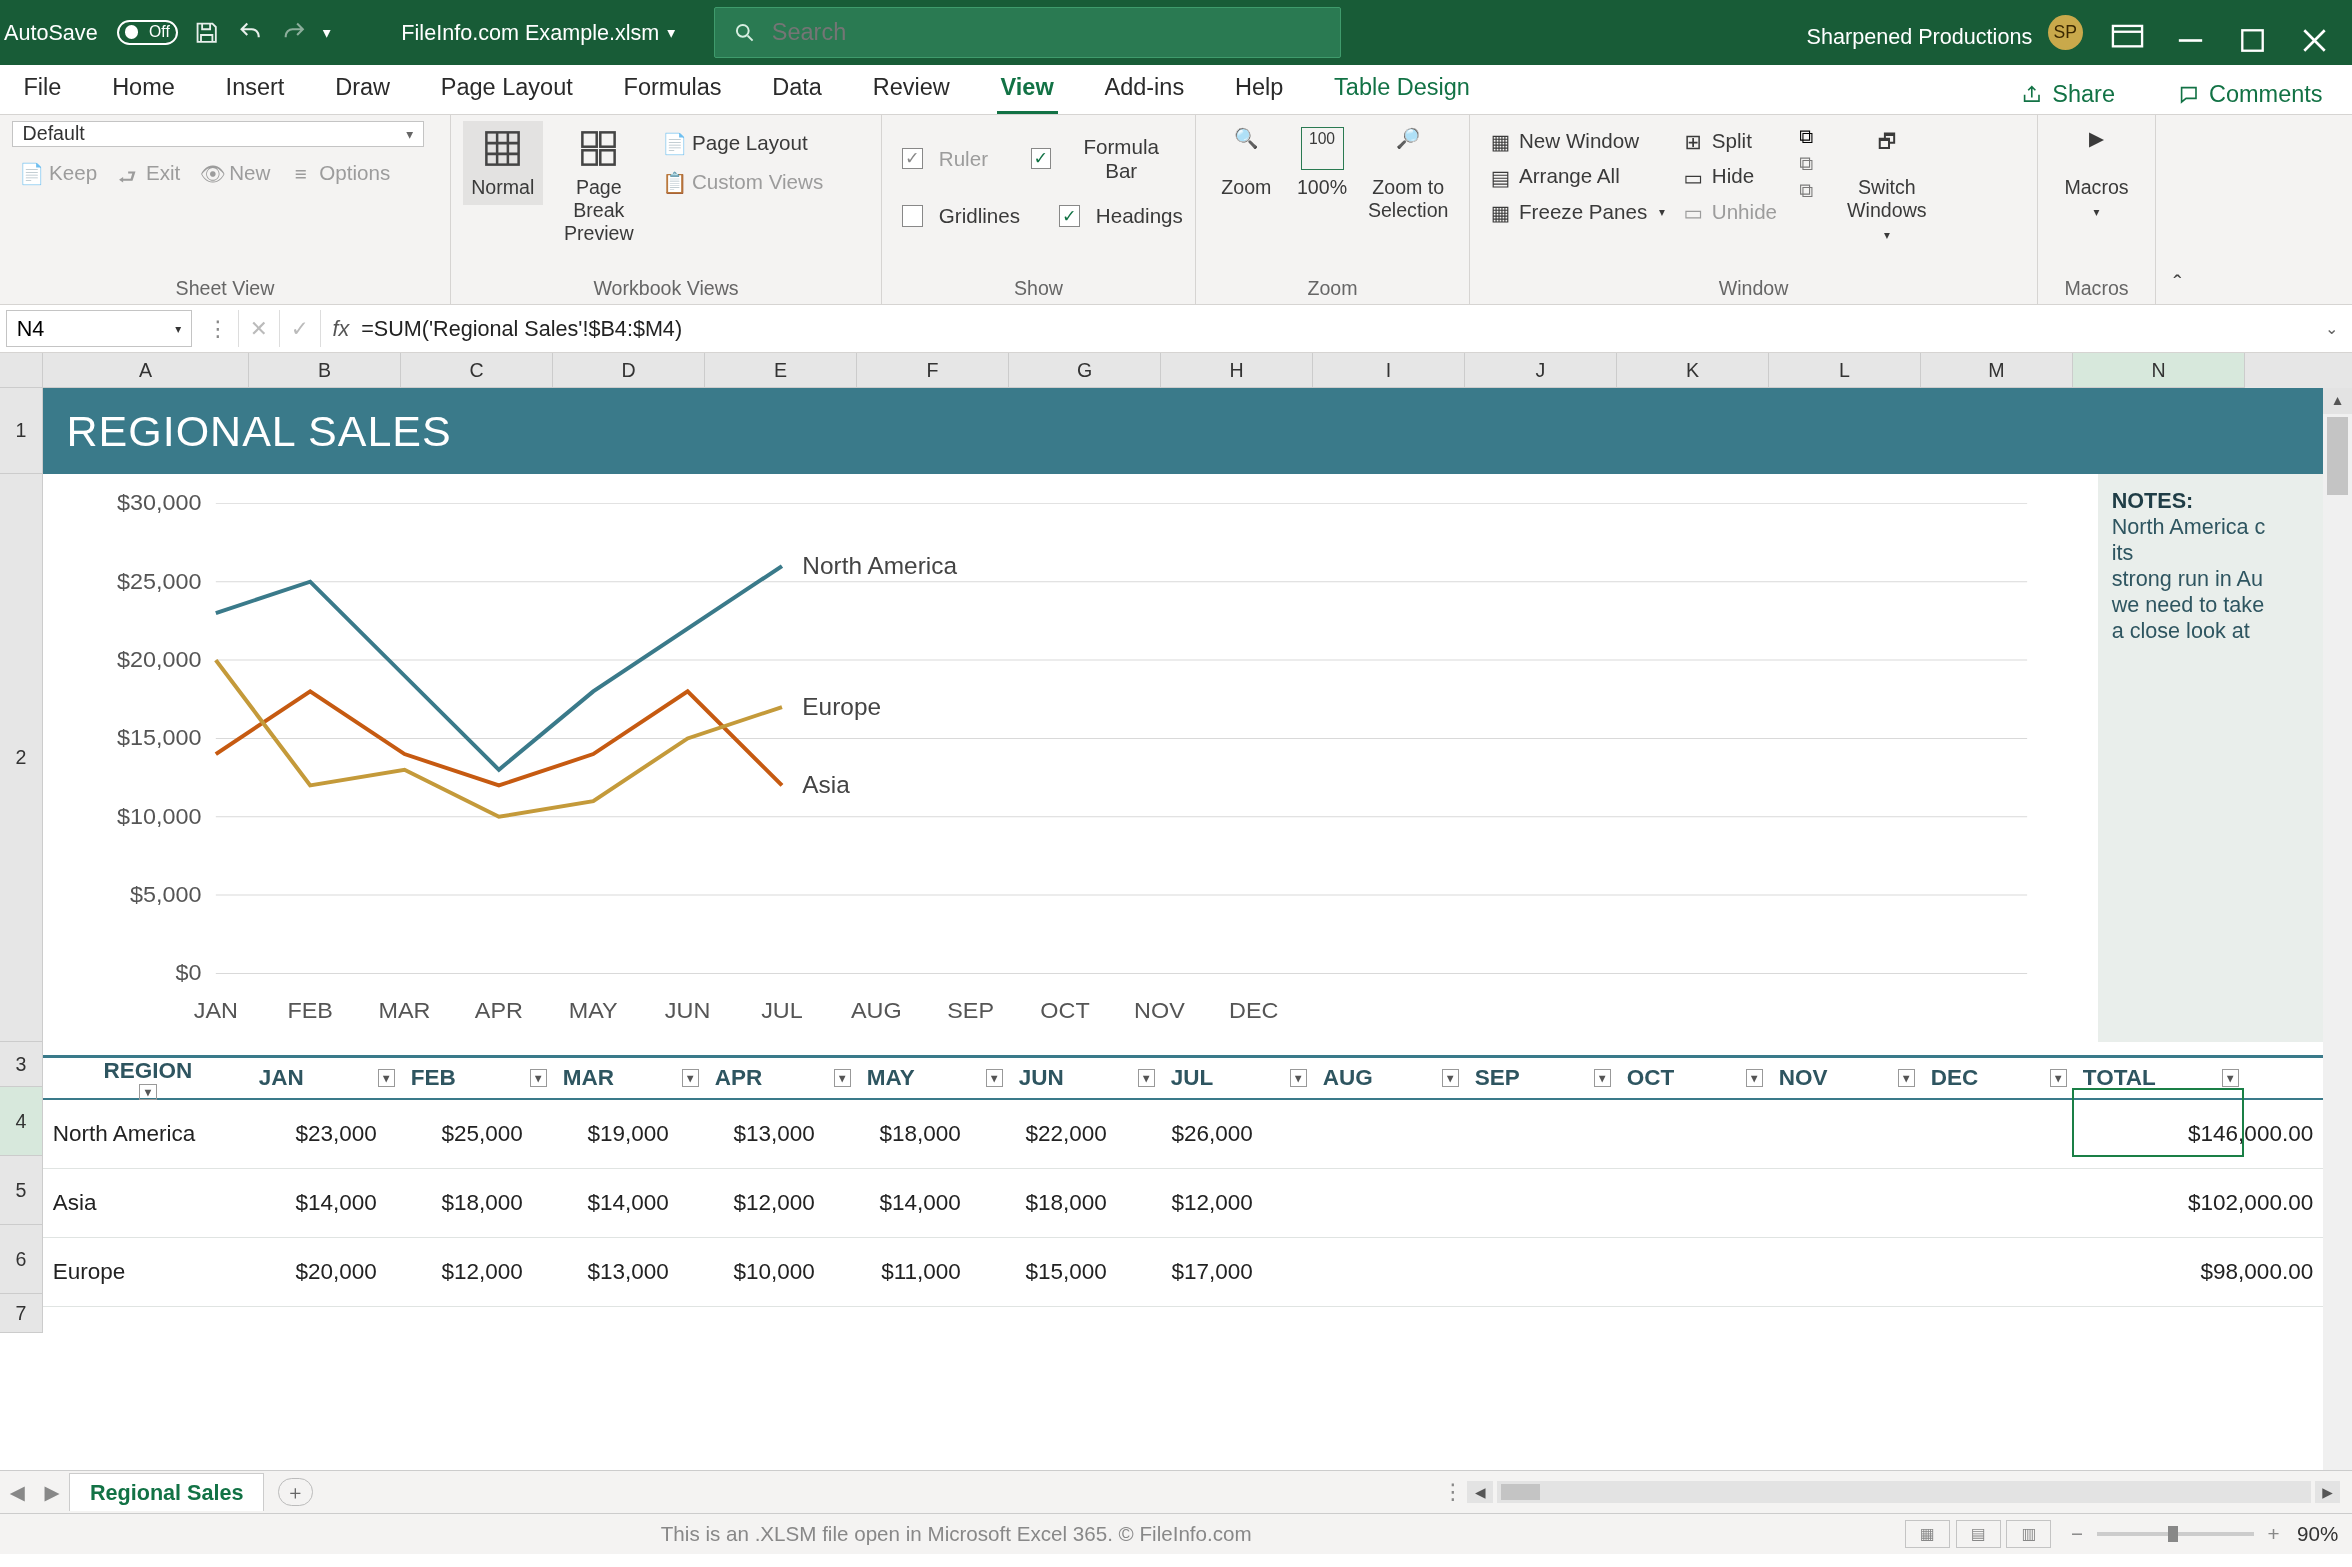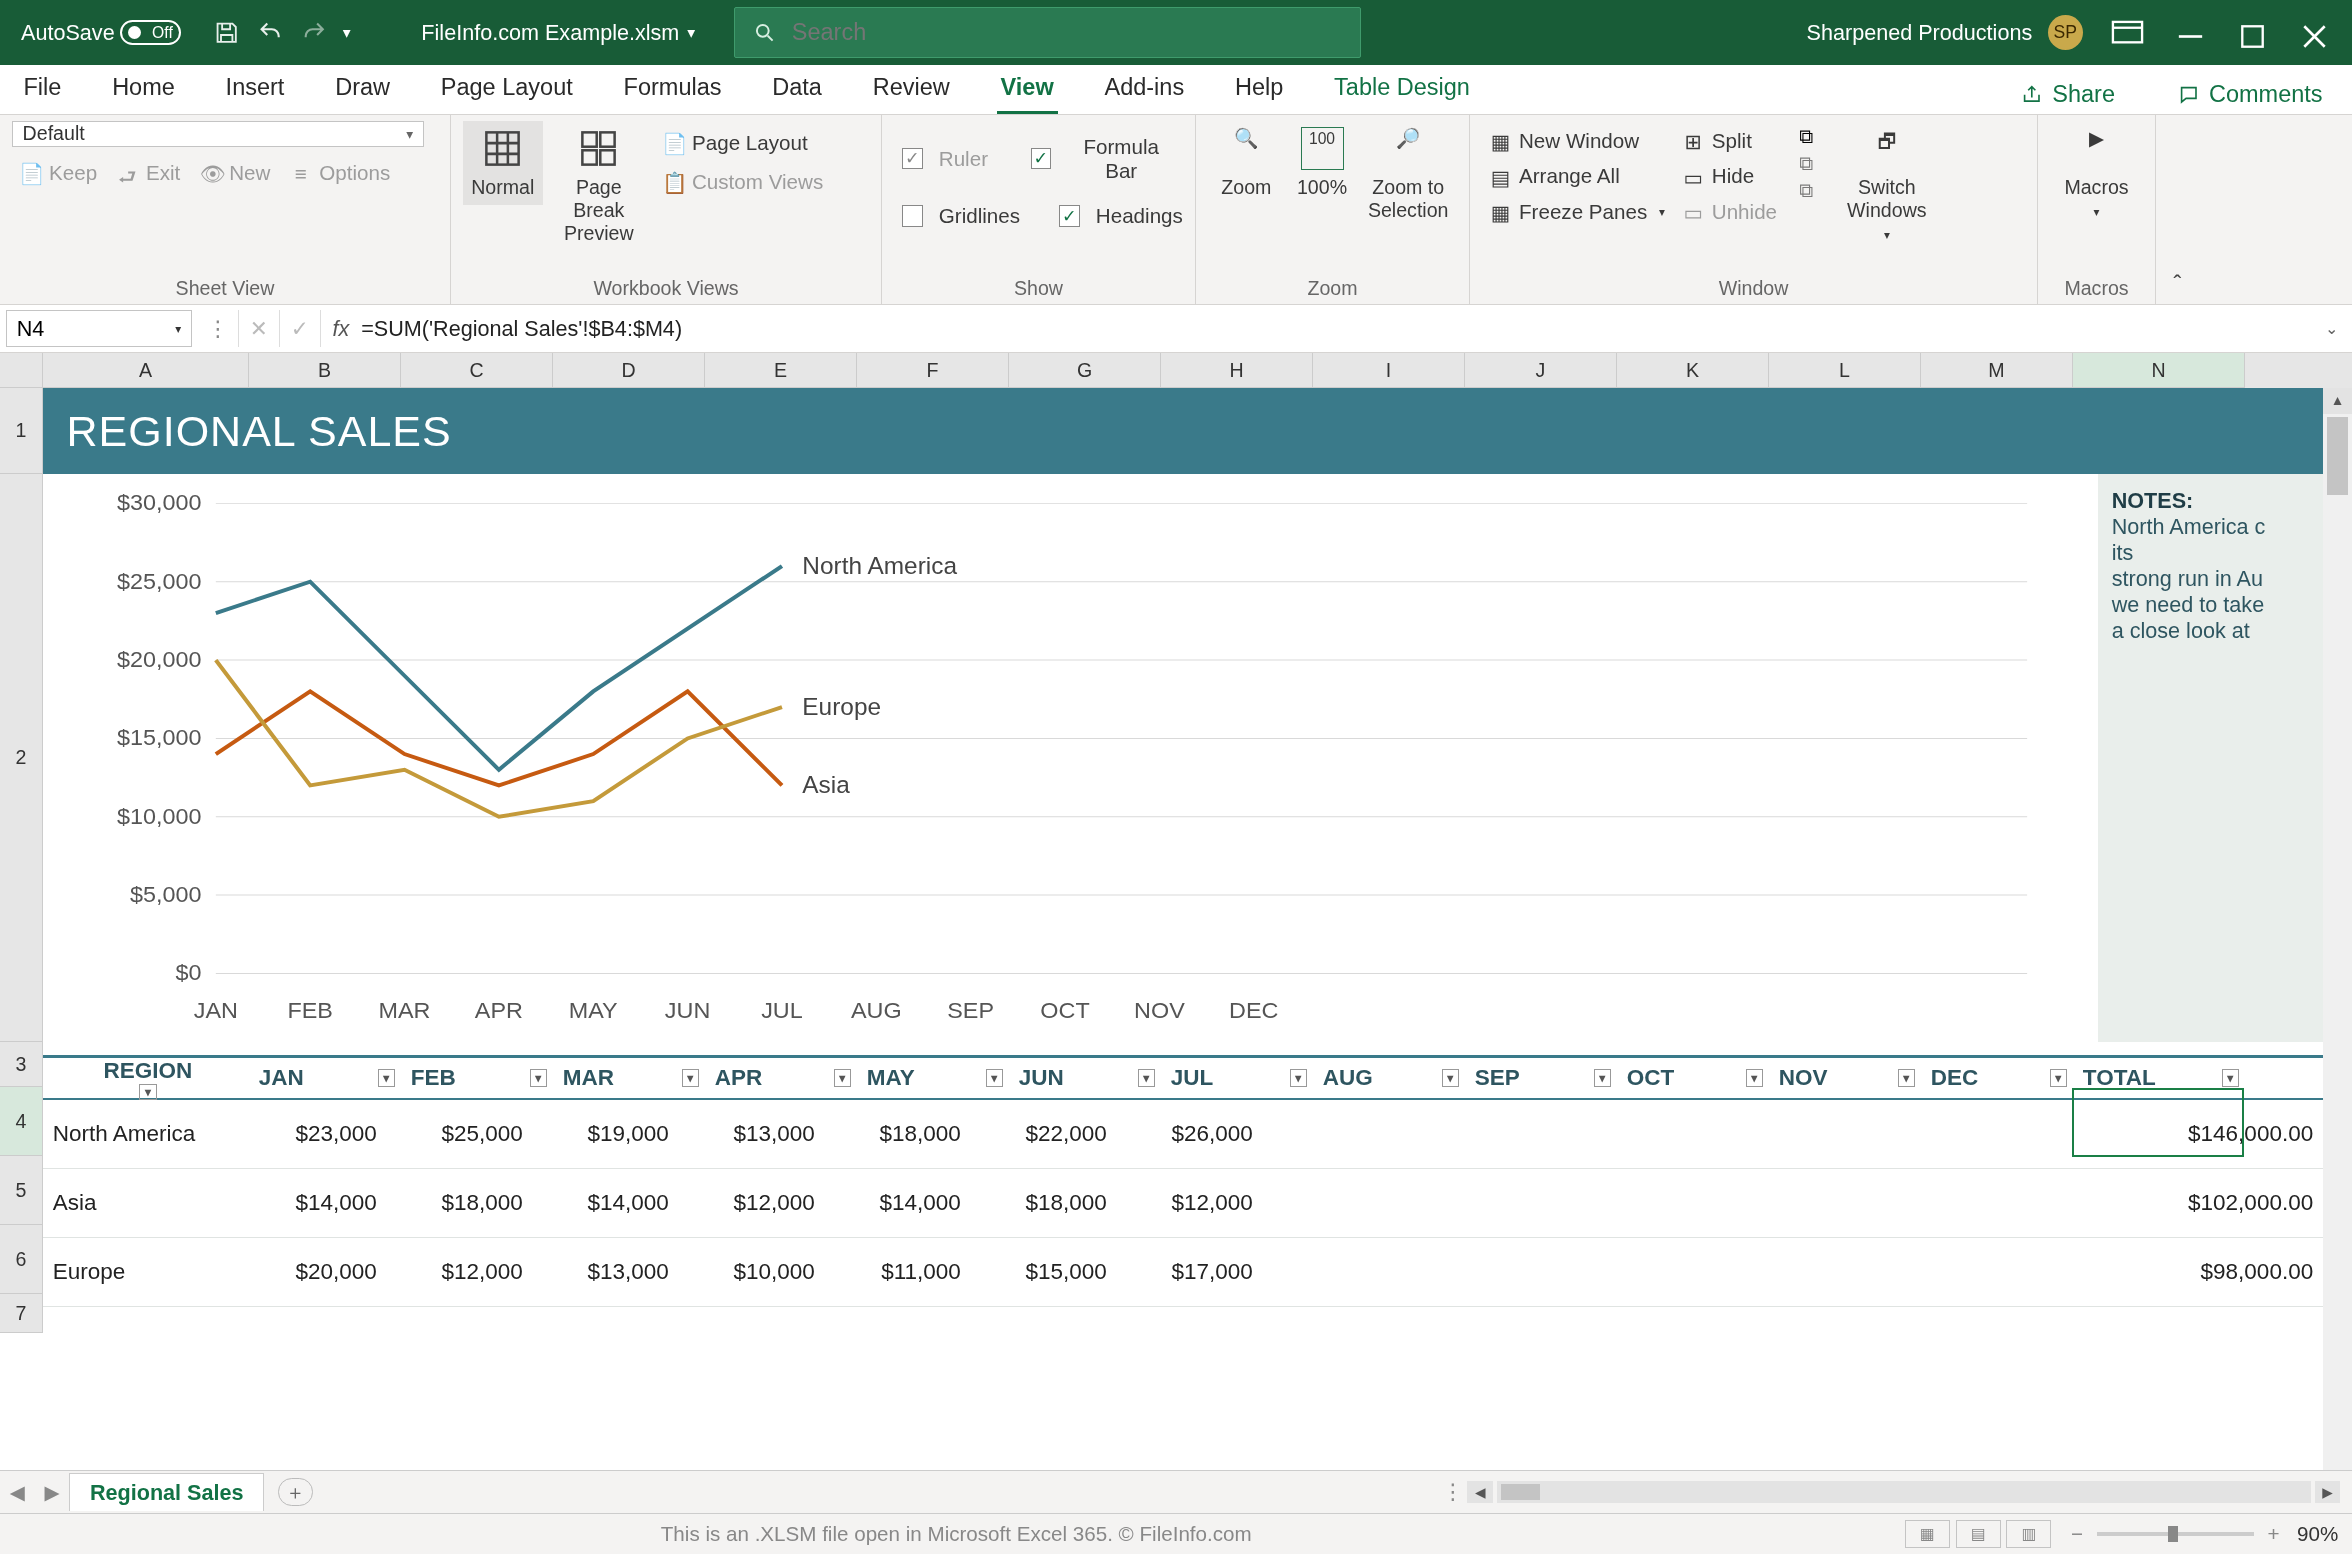--- a/index.html
+++ b/index.html
@@ -1,29 +1,29 @@
 <!DOCTYPE html>
 <html><head>
 <meta charset="utf-8">
 <style>
   * { box-sizing: border-box; margin: 0; padding: 0; font-family: "Segoe UI", Arial, sans-serif; }
   body { background: #fff; width: 2352px; height: 1567px; overflow: hidden; }
 
   
   .titlebar { height: 65px; background: #185c37; display: flex; align-items: center; color: #fff; font-size: 21.6px; }
-  .autosave { display: flex; align-items: center; gap: 5px; padding: 0 21px; }
+  .autosave { display: flex; gap: 19px; padding: 0 4px; }
   .autosave-toggle { width: 61px; height: 25.5px; border: 2px solid #fff; border-radius: 13.7px; display: flex; align-items: center; padding: 0 3.9px; position: relative; }
   .autosave-toggle .knob { width: 13.7px; height: 13.7px; border-radius: 50%; background: #fff; position:absolute; left: 5.9px; }
   .autosave-toggle .off { font-size:15.7px; position:absolute; right:5.9px; }
   .titlebar-icons { display:flex; gap: 15.7px; padding: 0 11.8px; align-items:center; }
   .titlebar-icons .icon { width:27.4px; height:27.4px; color:#fff; opacity:.9; }
   .titlebar .filename { margin-left: 59px; display:flex; align-items:center; gap:7.8px; }
   .searchbox { flex: 0 0 627px; height: 51px; margin-left: 39px; background: #2a7a52; border:1px solid #3f9b6c; border-radius:2px; display:flex; align-items:center; padding:0 17.6px; gap:15.7px; color:#e3efe8; font-size:23.5px; }
   .searchbox input { background:transparent; border:none; color:#e3efe8; font-size:23.5px; flex:1; outline:none; }
-  .titlebar-right { margin-left:auto; display:flex; align-items:center; gap:27.4px; padding:0 19.6px; }
+  .titlebar-right { margin-left:auto; display:flex; align-items:flex-end; gap:27.4px; padding:0 19.6px; }
   .avatar { width:35px; height:35px; border-radius:50%; background:#c9a94b; color:#3b2800; font-size:17.6px; display:flex; align-items:center; justify-content:center; margin-left:-11.8px; }
   .win-btn { width:35px; height:27.4px; color:#fff; }
 
   
   .tabstrip { height: 49px; background:#fff; display:flex; align-items:flex-end; padding:0 19.6px; gap:43px; font-size:23.5px; color:#1a1a1a; border-bottom: 0; }
   .tabstrip .tab { padding: 9.8px 3.9px; cursor:pointer; color:#2a2a2a; }
   .tabstrip .tab.active { color:#127245; font-weight:600; border-bottom: 3.9px solid #127245; }
   .tabstrip .tab.green { color:#127245; }
   .tabstrip .spacer { flex:1; }
   .share-btn, .comments-btn { display:flex; align-items:center; gap:9.8px; color:#127245; font-size:23.5px; padding:5.9px 9.8px; }

